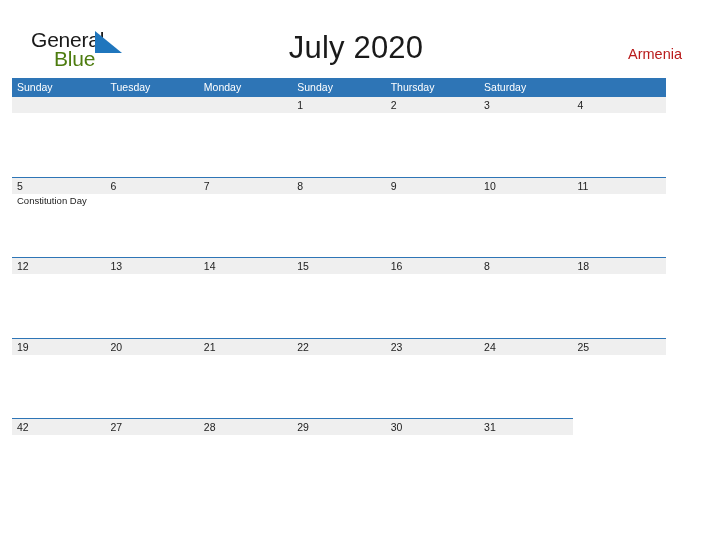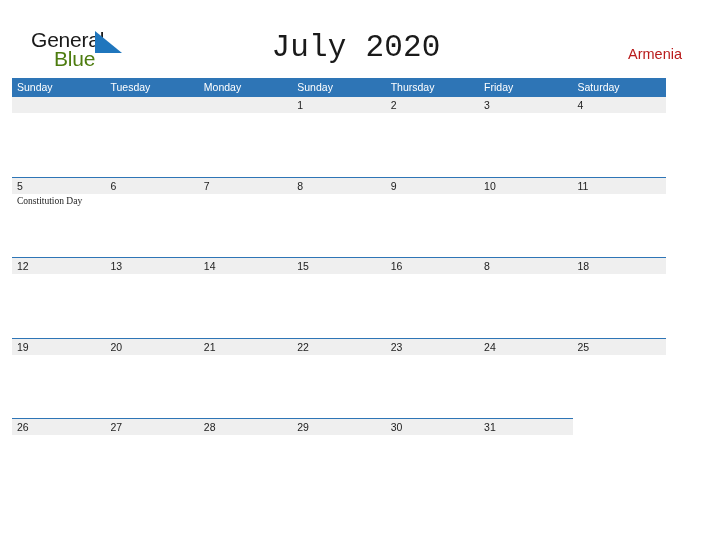--- a/index.html
+++ b/index.html
@@ -69,21 +69,21 @@
   .cal-title {
     position: absolute;
     left: 0;
     top: 30px;
     width: 712px;
     text-align: center;
     font-size: 31px;
     font-weight: 300;
     color: #1a1a1a;
     letter-spacing: 0.2px;
-    font-family: Liberation Mono, monospace;
+    font-family: Liberation Sans, sans-serif;
   }
 
   .cal-region {
     position: absolute;
     right: 30px;
     top: 46px;
     font-size: 14.5px;
     color: #b91c1c;
     font-family: "Liberation Sans", sans-serif;
   }
@@ -154,21 +154,21 @@
     font-family: "Liberation Sans", sans-serif;
   }
   .event {
     position: absolute;
     left: 5px;
     top: 18px;
     width: 120px;
     font-size: 9.5px;
     line-height: 12px;
     color: #222222;
-    font-family: Liberation Serif, serif;
+    font-family: Liberation Sans, sans-serif;
     white-space: nowrap;
   }
 </style>
 </head>
 <body>
 
 <div id="page">
 
   <div class="top-bar">
 
@@ -186,21 +186,20 @@
     <div class="cal-region">Armenia</div>
   </div>
 
   <div class="cal">
     <div class="dow-row">
       <div class="dow">Sunday</div>
       <div class="dow">Tuesday</div>
       <div class="dow">Monday</div>
       <div class="dow">Sunday</div>
       <div class="dow">Thursday</div>
-      <div class="dow">Friday</div>
       <div class="dow">Saturday</div>
     </div>
 
     <div id="weeks-container">
         <div class="week">
           <div class="week-band" style="width: 654.01px;"></div>
           <div class="cells">
             <div class="cell">
               <div class="daynum"></div>
             </div>
@@ -300,21 +299,21 @@
             </div>
             <div class="cell">
               <div class="daynum">25</div>
             </div>
           </div>
         </div>
         <div class="week">
           <div class="week-band" style="width: 560.58px;"></div>
           <div class="cells">
             <div class="cell">
-              <div class="daynum">26</div>
+              <div class="daynum">42</div>
             </div>
             <div class="cell">
               <div class="daynum">27</div>
             </div>
             <div class="cell">
               <div class="daynum">28</div>
             </div>
             <div class="cell">
               <div class="daynum">29</div>
             </div>

